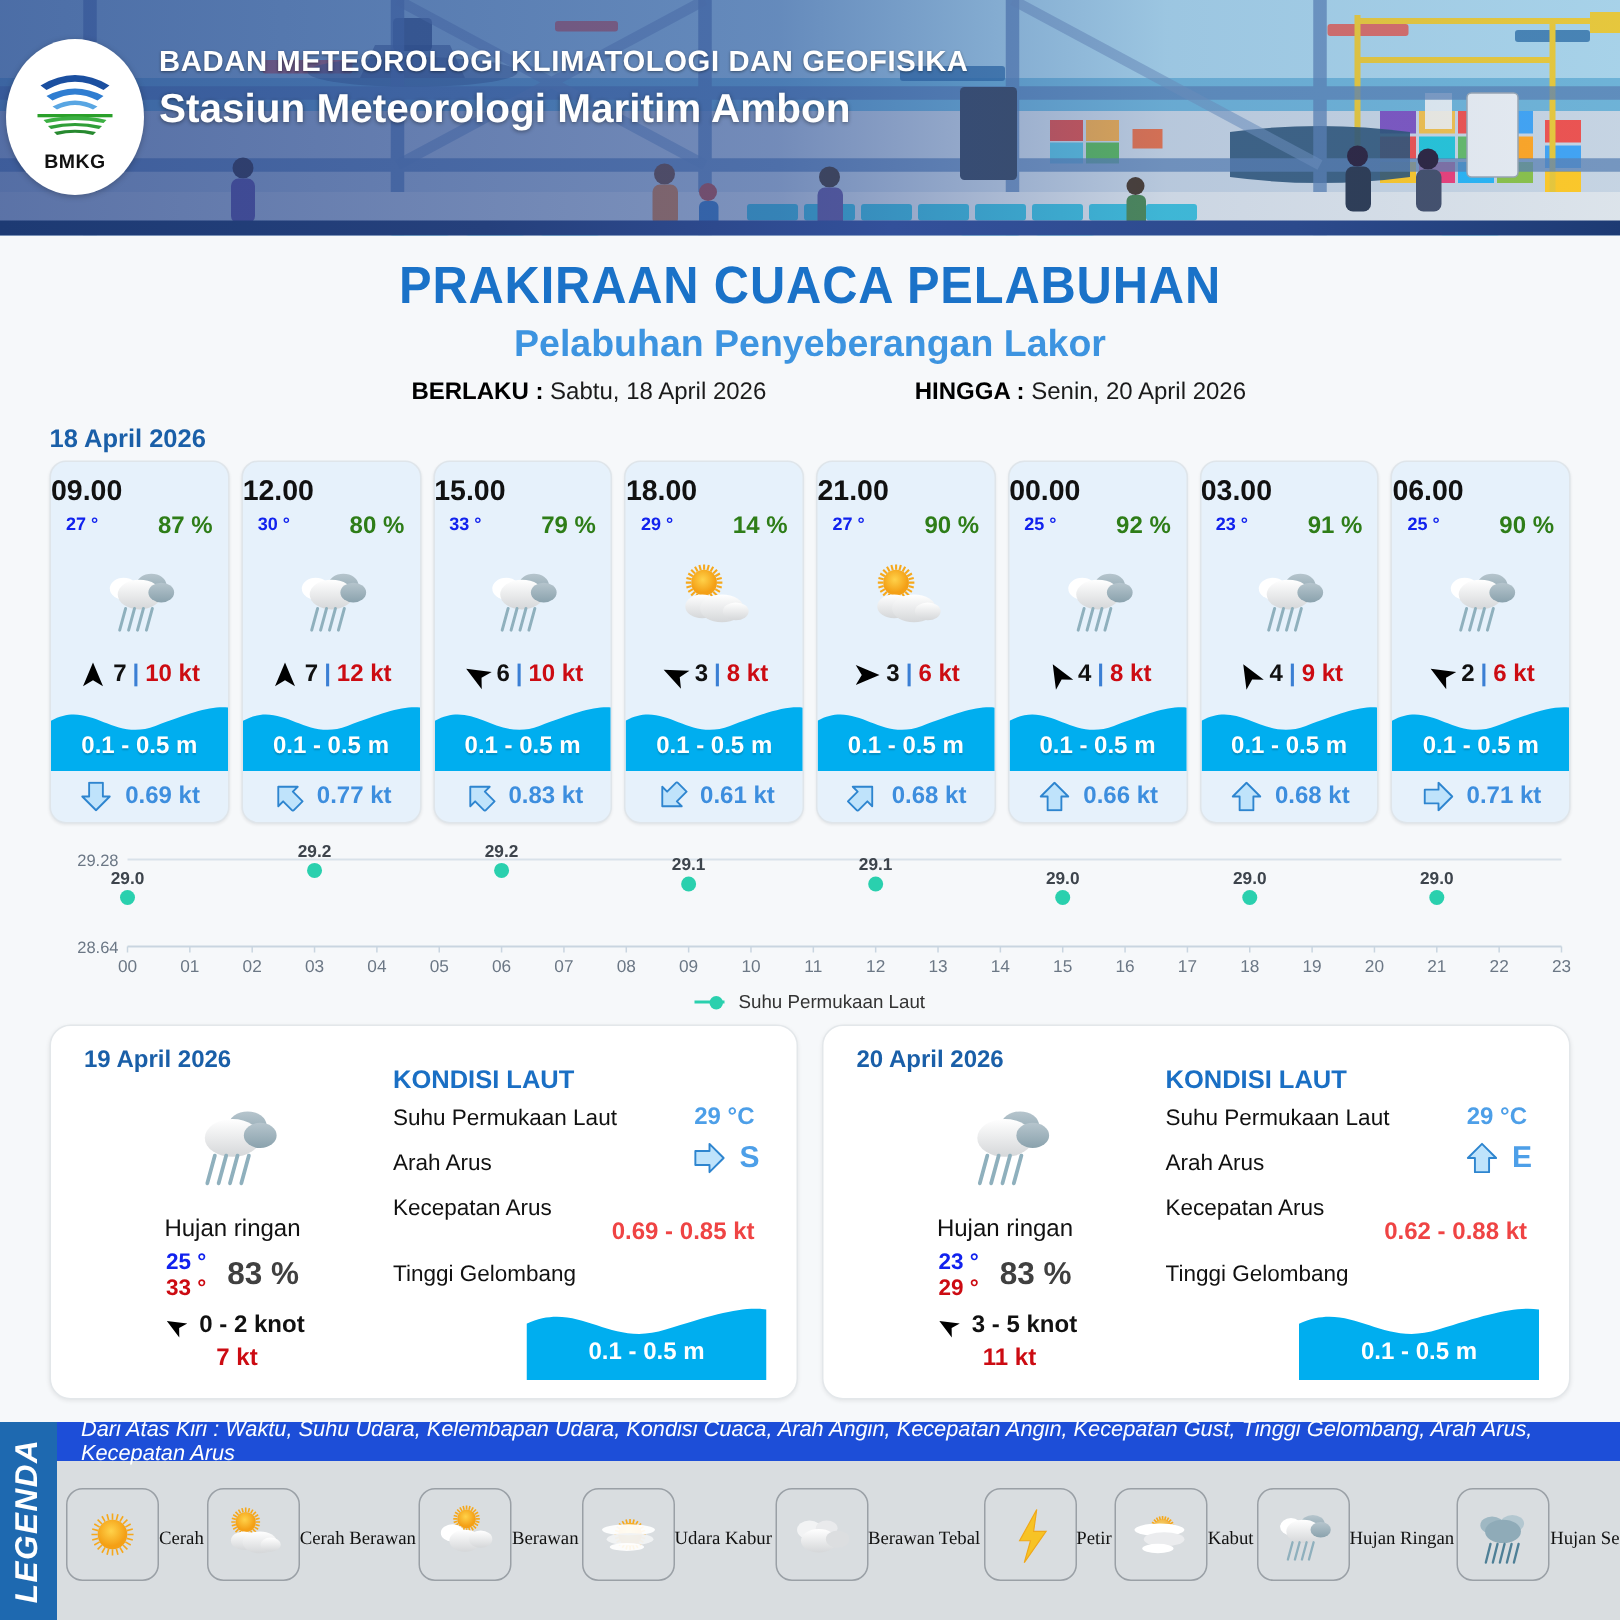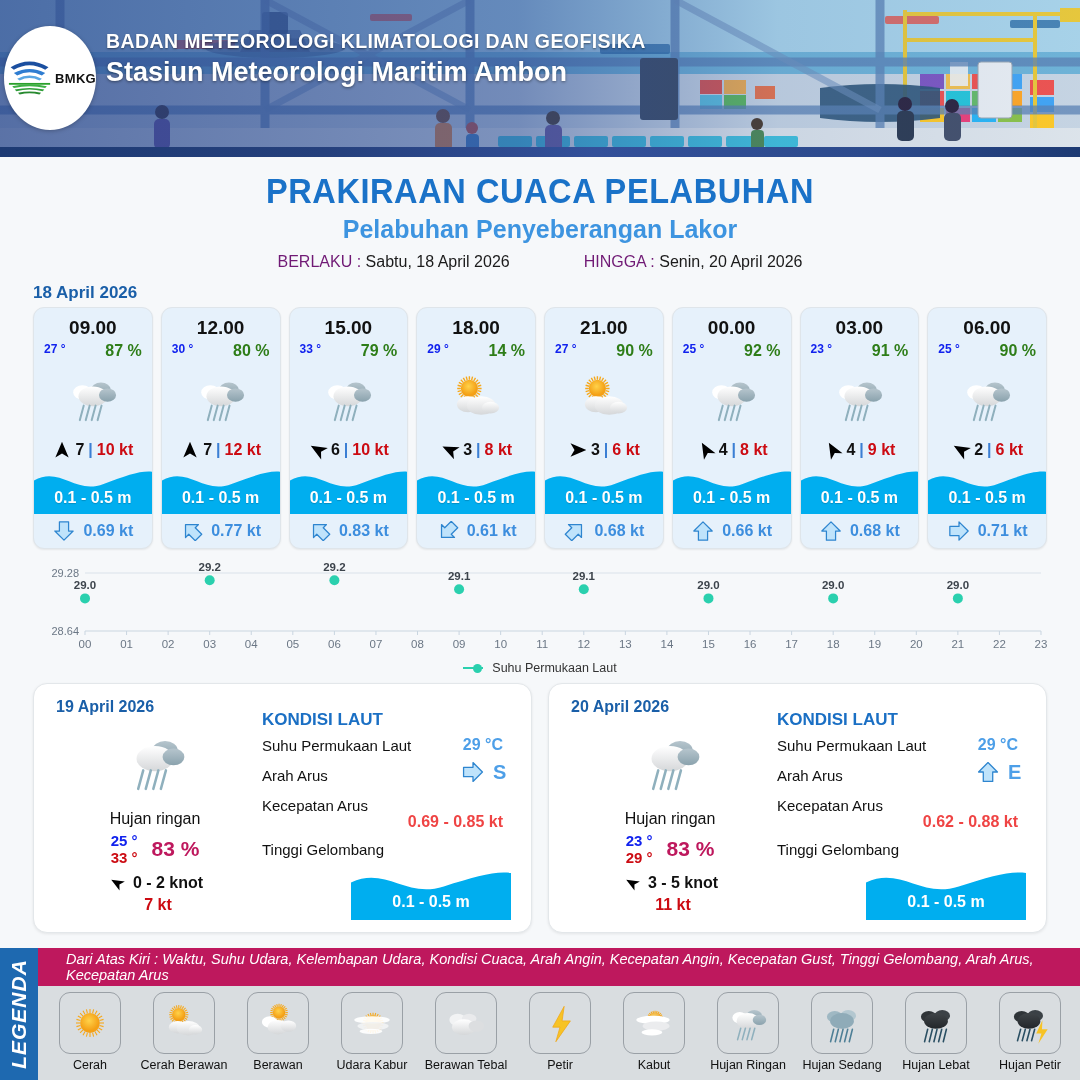--- a/index.html
+++ b/index.html
@@ -24,21 +24,21 @@
     background: linear-gradient(90deg, rgba(40,70,140,.72) 0%, rgba(45,78,150,.55) 48%, rgba(60,95,160,.12) 72%, rgba(70,105,165,.02) 100%);
   }
   .hdr-bottom-strip {
     position:absolute; left:0; right:0; bottom:0; height:10px;
     background: linear-gradient(90deg,#1d3a73 0%, #25407c 30%, #33509a 55%, #2c4a8c 80%, #1d3a73 100%);
   }
   .logo {
     position:absolute; left:4px; top:26px;
     width:92px; height:104px; border-radius:50%;
     background:#fff;
-    display:flex; flex-direction:row; align-items:center; justify-content:center;
+    display:flex; flex-direction:column; align-items:center; justify-content:center;
     box-shadow:0 1px 4px rgba(0,0,0,.25);
   }
   .logo-mark { width:62px; height:58px; }
   .logo-text { font-size:13px; font-weight:bold; color:#111; letter-spacing:.3px; margin-top:1px;}
   .hdr-texts { position:absolute; left:106px; top:30px; }
   .hdr-line1 {
     font-size:19.5px; font-weight:bold; color:#fff; letter-spacing:.4px;
     text-shadow:0 1px 2px rgba(0,0,0,.45);
   }
   .hdr-line2 {
@@ -59,41 +59,41 @@
     font-stretch:condensed;
     transform:scaleX(.93);
   }
   .title-sub {
     font-size:25px; font-weight:bold; color:#3d94e0; margin-top:4px;
   }
   .validity {
     margin-top:9px; display:flex; justify-content:center; gap:74px;
     font-size:16px; color:#1b1b1b;
   }
-  .validity b { font-weight:normal; color:#701a75; }
+  .validity b { font-weight:bold; color:#000000;margin-left:25px; }
   .validity span.val { font-weight:400; }
 
   
   .date-label {
     margin:12px 0 4px 33px;
     font-size:17px; font-weight:bold; color:#1a5fa8;
   }
 
   
   .cards {
     display:flex; gap:8px; padding:0 33px;
   }
   .card {
     width:120px; background:#e6f1fb;
     border:1px solid #dfe5ea; border-radius:11px;
     overflow:hidden; position:relative;
     display:flex; flex-direction:column;
     box-shadow:0 1px 2px rgba(0,0,0,.07);
   }
-  .c-time { text-align:center; font-size:19px; font-weight:bold; color:#111; padding-top:9px; }
+  .c-time { text-align:left; font-size:19px; font-weight:bold; color:#111; padding-top:9px; }
   .c-th { display:flex; justify-content:space-between; padding:3px 10px 0; }
   .c-temp { font-size:12px; font-weight:bold; color:#1122ee; }
   .c-hum  { font-size:16px; font-weight:bold; color:#2e7d18; }
   .c-icon { height:78px; display:flex; align-items:center; justify-content:center; }
   .c-wind { display:flex; align-items:center; justify-content:center; gap:3px; padding:2px 0 4px; }
   .c-wind .wdir { width:20px; height:20px; display:inline-block; }
   .c-wind .wnum { font-size:16px; font-weight:bold; color:#111; }
   .c-wind .wsep { color:#3b7fd4; font-weight:bold; font-size:16px; padding:0 1px;}
   .c-wind .wkt  { font-size:16px; font-weight:bold; color:#cc0b12; }
   .c-wave { position:relative; height:50px; }
@@ -122,21 +122,21 @@
     flex:1; background:#fff; border:1px solid #e3e7ea; border-radius:14px;
     height:250px; position:relative; box-shadow:0 1px 3px rgba(0,0,0,.08);
   }
   .d-date { position:absolute; left:22px; top:14px; font-size:16px; font-weight:bold; color:#1a5fa8; }
   .d-left { position:absolute; left:16px; top:36px; width:210px; text-align:center; }
   .d-cond { font-size:16px; color:#111; margin-top:2px; }
   .d-temps { display:flex; align-items:center; justify-content:center; gap:14px; margin-top:4px;}
   .d-tcol { display:flex; flex-direction:column; align-items:flex-start; line-height:1.15;}
   .d-tmin { font-size:15px; font-weight:bold; color:#1122ee; }
   .d-tmax { font-size:15px; font-weight:bold; color:#cc0b12; }
-  .d-hum  { font-size:21px; font-weight:bold; color:#be185d; }
+  .d-hum  { font-size:21px; font-weight:bold; color:#404040; }
   .d-windrow { display:flex; align-items:center; justify-content:center; gap:6px; margin-top:7px;}
   .d-windrow .wdir { width:20px; height:16px; }
   .d-windtxt { font-size:16px; font-weight:bold; color:#111; }
   .d-gust { font-size:16px; font-weight:bold; color:#cc0b12; margin-top:4px; text-align:center; padding-left:6px;}
   .d-right { position:absolute; left:228px; right:14px; top:26px; bottom:10px; }
   .d-title { font-size:17px; font-weight:bold; color:#1a6fc4; margin-bottom:7px; }
   .d-kv { position:relative; height:30px; }
   .d-k { font-size:15px; color:#111; }
   .d-v { position:absolute; right:14px; top:-1px; font-size:16px; font-weight:bold; color:#4d9fe8; }
   .d-arrowv { position:absolute; right:6px; top:-8px; display:flex; align-items:center; gap:8px;}
@@ -158,30 +158,30 @@
     position:absolute; left:0; top:0; width:38px; height:132px;
     background:#1e69b0;
     display:flex; align-items:center; justify-content:center;
   }
   .legend-side span {
     transform: rotate(-90deg);
     font-size:21px; font-weight:bold; font-style:italic; color:#fff;
     letter-spacing:1px; white-space:nowrap;
   }
   .legend-caption {
-    position:absolute; left:38px; top:0; right:0; height:38px;
-    background:#be185d; color:#fff;
-    display:flex; align-items:center; padding-left:28px;
+    position:absolute; left:38px; top:0; right:0; height:26px;
+    background:#1d4ed8; color:#fff;
+    display:flex; align-items:center; padding-left:16px;
     font-size:14.5px; font-style:italic;
   }
   .legend-items {
     position:absolute; left:38px; top:38px; right:0; bottom:0;
     display:flex; align-items:flex-start; padding:6px 4px 0 6px; gap:2px;
   }
-  .leg-item { flex:1; display:flex; flex-direction:column; align-items:center; }
+  .leg-item { flex:1; display:flex; flex-direction:row; align-items:center;font-family:Liberation Serif, serif; }
   .leg-box {
     width:62px; height:62px; border:1px solid #9aa0a6; border-radius:11px;
     background:#d9dde0; display:flex; align-items:center; justify-content:center;
   }
   .leg-label { font-size:12.5px; color:#111; margin-top:4px; white-space:nowrap; }
 </style>
 </head>
 <body>
 
 <div class="header">

